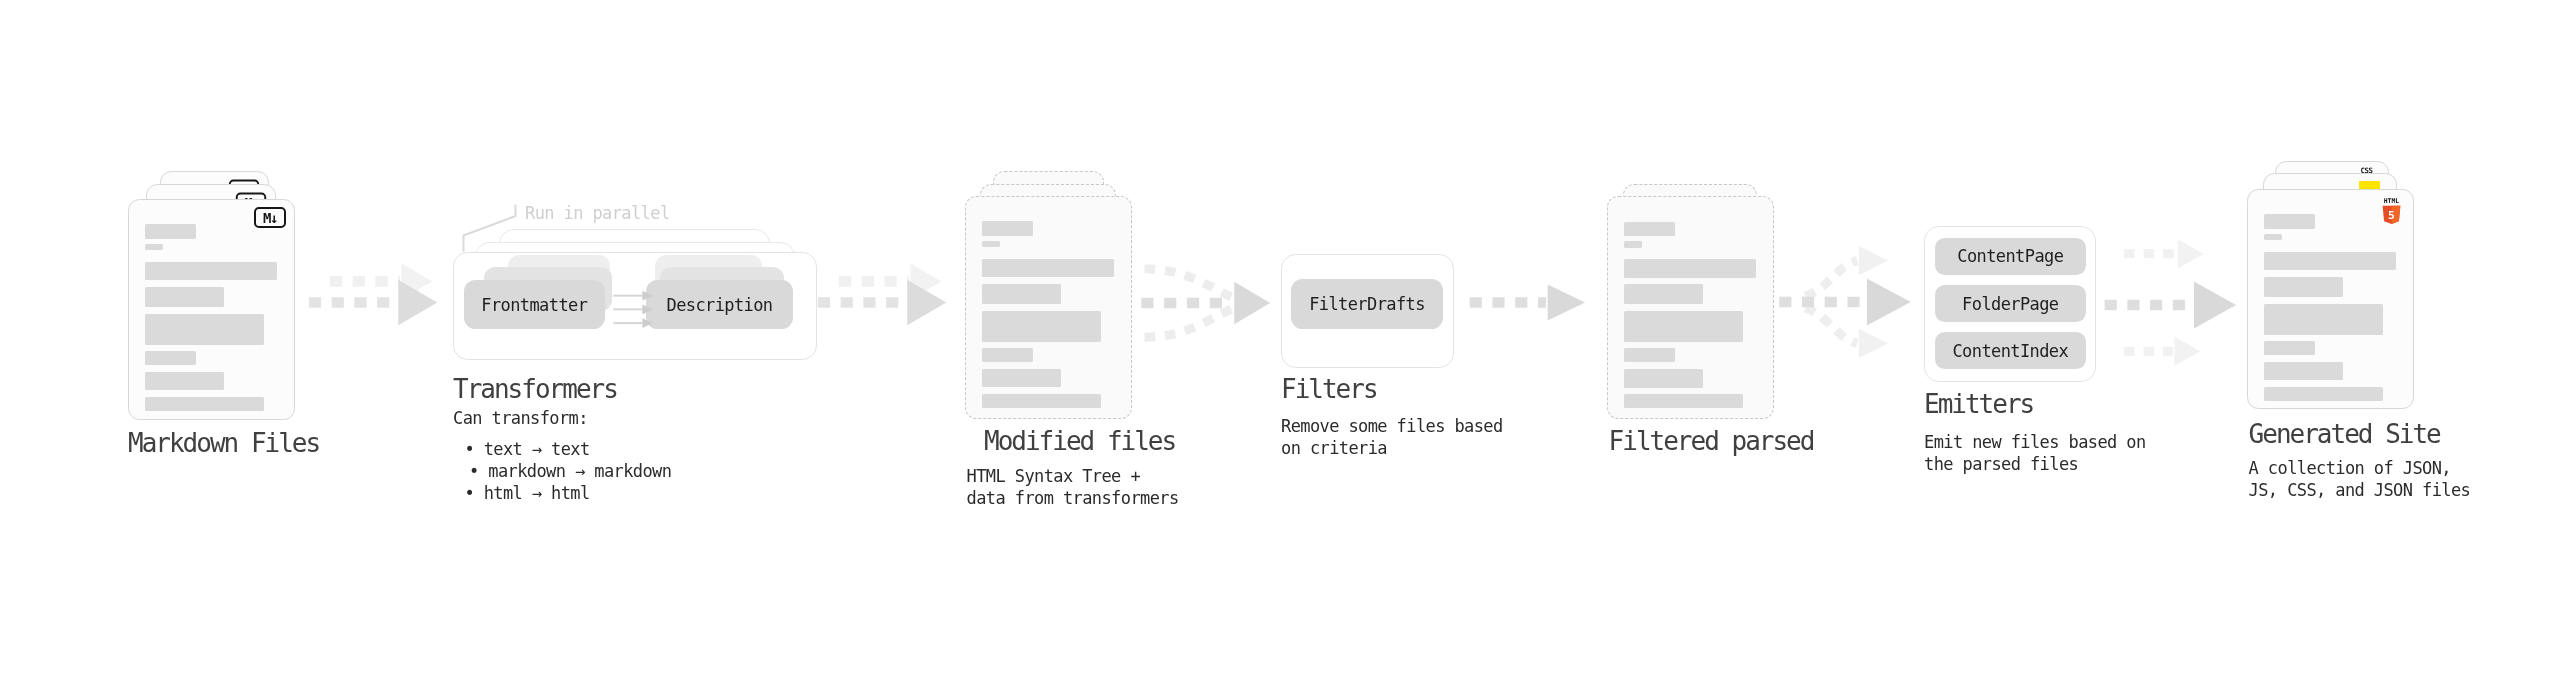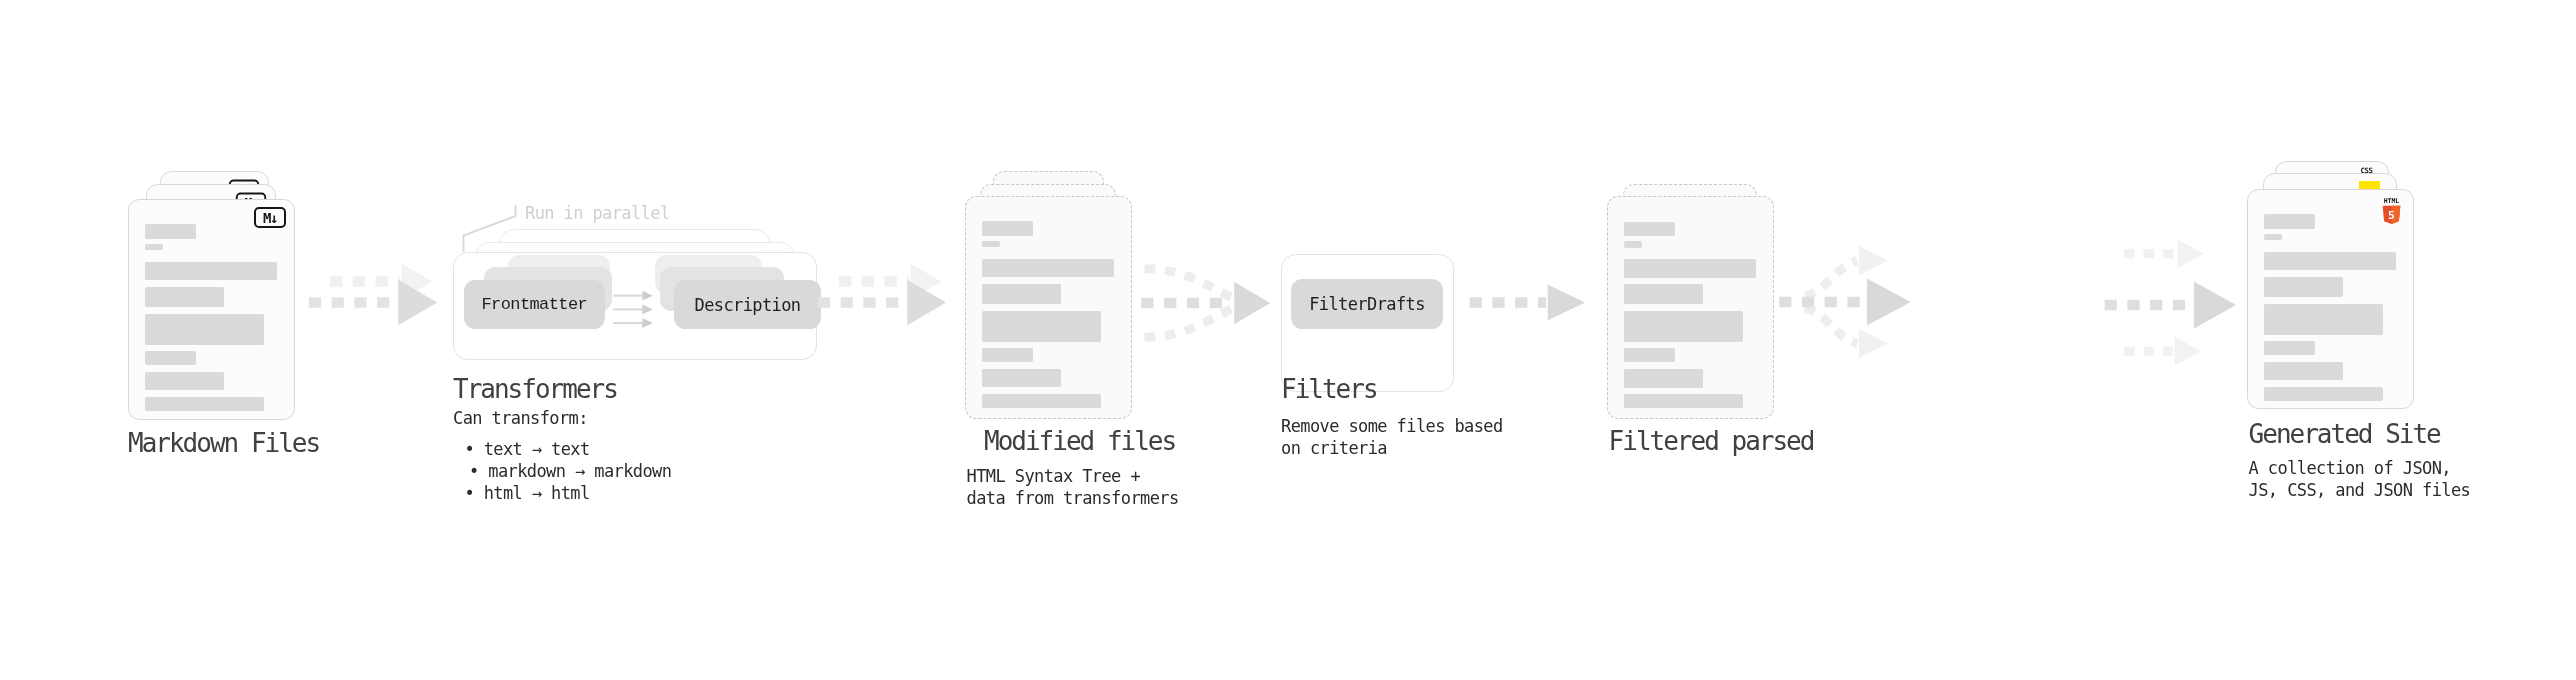--- a/index.html
+++ b/index.html
@@ -89,25 +89,25 @@
       <polyline points="72,2 72,16 8,40 8,60" fill="none" stroke="#dadada" stroke-width="2.5"></polyline>
     </svg>
     <div class="note abs" style="left:72px;top:1.6px;">Run in parallel</div>
 
     <div class="obox back" style="left:46px;top:28.4px;width:271px;height:106px;"></div>
     <div class="obox back" style="left:22px;top:41px;width:320px;height:106px;"></div>
     <div class="obox" style="left:0;top:51px;width:364px;height:108px;">
 
       <div class="pill g2" style="left:54px;top:2.4px;width:102px;height:39px;"></div>
       <div class="pill g1" style="left:30px;top:14px;width:128px;height:44px;"></div>
-      <div class="pill" style="left:9.8px;top:27px;width:141px;height:49px;font-family:Liberation Mono, monospace;">Frontmatter</div>
+      <div class="pill" style="left:9.8px;top:27px;width:141px;height:49px;">Frontmatter</div>
 
       <div class="pill g2" style="left:201px;top:2.4px;width:107px;height:39px;"></div>
       <div class="pill g1" style="left:206px;top:14px;width:124px;height:44px;"></div>
-      <div class="pill" style="left:220px;top:27px;width:147px;height:49px;">Description</div>
+      <div class="pill" style="left:192px;top:27px;width:147px;height:49px;">Description</div>
 
       <svg class="abs" style="left:156px;top:37px;" width="47" height="42" viewBox="0 0 58 52">
         <line x1="4" y1="7" x2="40" y2="7" stroke="#d6d6d6" stroke-width="2.5"></line>
           <polygon points="40,1 53,7 40,13" fill="#cdcdcd"></polygon>
         <line x1="4" y1="24" x2="40" y2="24" stroke="#d6d6d6" stroke-width="2.5"></line>
           <polygon points="40,18 53,24 40,30" fill="#cdcdcd"></polygon>
         <line x1="4" y1="41" x2="40" y2="41" stroke="#d6d6d6" stroke-width="2.5"></line>
           <polygon points="40,35 53,41 40,47" fill="#cdcdcd"></polygon>
       </svg>
     </div>
@@ -147,21 +147,21 @@
   </div>
 
   <svg class="abs" style="left:1138px;top:254px;" width="137" height="98" viewBox="0 0 168 120">
     <path d="M8,18 C62,18 92,44 120,55" fill="none" stroke="#ededed" stroke-width="11" stroke-dasharray="13 12"></path>
     <path d="M8,102 C62,102 92,76 120,65" fill="none" stroke="#ededed" stroke-width="11" stroke-dasharray="13 12"></path>
     <line x1="4" y1="60" x2="116" y2="60" stroke="#dedede" stroke-width="13" stroke-dasharray="15 13"></line>
     <polygon points="118,34 162,60 118,86" fill="#d9d9d9"></polygon>
   </svg>
 
   <div class="group" style="left:1281px;top:254px;width:195px;height:228px;">
-    <div class="obox" style="left:0;top:0;width:173px;height:138px;">
+    <div class="obox" style="left:0;top:0;width:173px;height:114px;">
       <div class="pill" style="left:9px;top:23.6px;width:152px;height:50px;">FilterDrafts</div>
     </div>
     <div class="h abs" style="left:0;top:120px;">Filters</div>
     <div class="t abs" style="left:0;top:161px;">Remove some files based</div>
     <div class="t abs" style="left:0;top:183px;">on criteria</div>
   </div>
 
   <svg class="abs" style="left:1468px;top:278px;" width="122" height="49" viewBox="0 0 150 60">
     <line x1="2" y1="30" x2="96" y2="30" stroke="#dedede" stroke-width="13" stroke-dasharray="15 13"></line>
     <polygon points="98,8 144,30 98,52" fill="#d9d9d9"></polygon>
@@ -186,20 +186,30 @@
 
   <svg class="abs" style="left:1776px;top:241px;" width="138" height="122" viewBox="0 0 170 150">
     <path d="M36,68 C66,58 72,32 100,24" fill="none" stroke="#eeeeee" stroke-width="11" stroke-dasharray="13 11"></path>
     <polygon points="102,6 138,24 102,42" fill="#f1f1f1"></polygon>
     <path d="M36,82 C66,92 72,118 100,126" fill="none" stroke="#eeeeee" stroke-width="11" stroke-dasharray="13 11"></path>
     <polygon points="102,108 138,126 102,144" fill="#f1f1f1"></polygon>
     <line x1="4" y1="75" x2="110" y2="75" stroke="#dedede" stroke-width="13" stroke-dasharray="15 13"></line>
     <polygon points="112,46 166,75 112,104" fill="#d9d9d9"></polygon>
   </svg>
 
+  <div class="group" style="left:1924px;top:226px;width:195px;height:260px;">
+    <div class="obox" style="left:0;top:0;width:172px;height:156px;">
+      <div class="pill" style="left:9.8px;top:10.6px;width:151px;height:37px;border-radius:9.8px;">ContentPage</div>
+      <div class="pill" style="left:9.8px;top:58px;width:151px;height:37px;border-radius:9.8px;">FolderPage</div>
+      <div class="pill" style="left:9.8px;top:105px;width:151px;height:37px;border-radius:9.8px;">ContentIndex</div>
+    </div>
+    <div class="h abs" style="left:0;top:163px;">Emitters</div>
+    <div class="t abs" style="left:0;top:205px;">Emit new files based on</div>
+    <div class="t abs" style="left:0;top:227px;">the parsed files</div>
+  </div>
 
   <svg class="abs" style="left:2103px;top:195px;" width="138" height="215" viewBox="0 0 170 264">
     <line x1="26" y1="72" x2="90" y2="72" stroke="#f1f1f1" stroke-width="11" stroke-dasharray="13 11"></line>
     <polygon points="92,54 124,72 92,90" fill="#f2f2f2"></polygon>
     <line x1="2" y1="135" x2="110" y2="135" stroke="#dedede" stroke-width="13" stroke-dasharray="15 13"></line>
     <polygon points="112,106 164,135 112,164" fill="#d9d9d9"></polygon>
     <line x1="26" y1="192" x2="86" y2="192" stroke="#f1f1f1" stroke-width="11" stroke-dasharray="13 11"></line>
     <polygon points="88,174 120,192 88,210" fill="#f2f2f2"></polygon>
   </svg>
 

